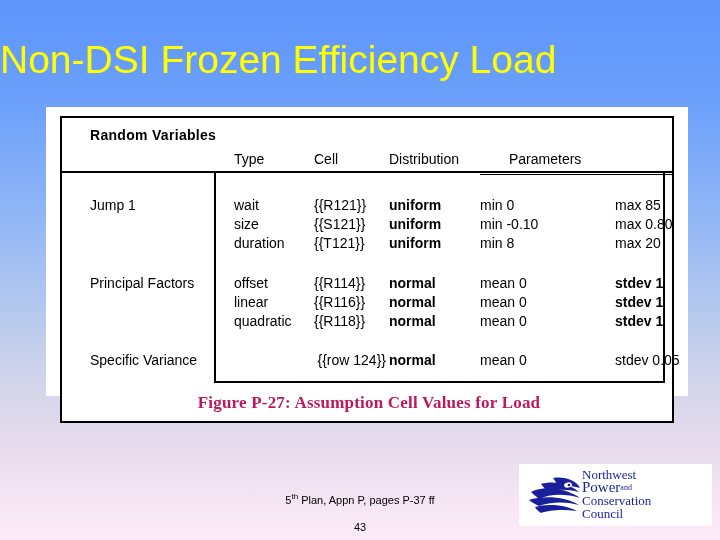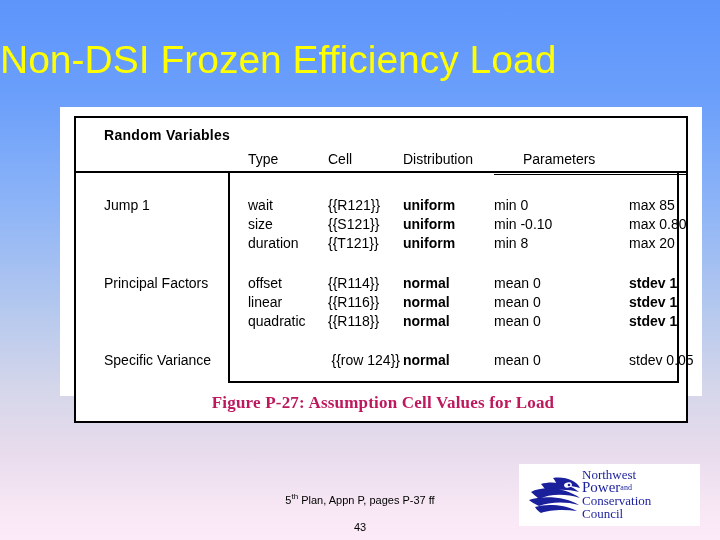--- a/index.html
+++ b/index.html
@@ -40,21 +40,21 @@
     color: #ffff00;
     font-family: "Liberation Sans", sans-serif;
     font-weight: normal;
     letter-spacing: 0px;
     white-space: nowrap;
   }
 
   
   .figure-panel {
     position: absolute;
-    left: 60px;
+    left: 46px;
     top: 107px;
     width: 642px;
     height: 289px;
     background: #ffffff;
   }
 
   .figure-inner {
     position: absolute;
     left: 14px;
     top: 9px;
@@ -208,20 +208,21 @@
 
   
   .logo-box {
     position: absolute;
     left: 519px;
     top: 464px;
     width: 181px;
     height: 62px;
     background: #ffffff;
     overflow: hidden;
+    padding-left: 12px;
   }
   .logo-mark {
     position: absolute;
     left: 4px;
     top: 8px;
     width: 62px;
     height: 46px;
   }
   .logo-text {
     position: absolute;

